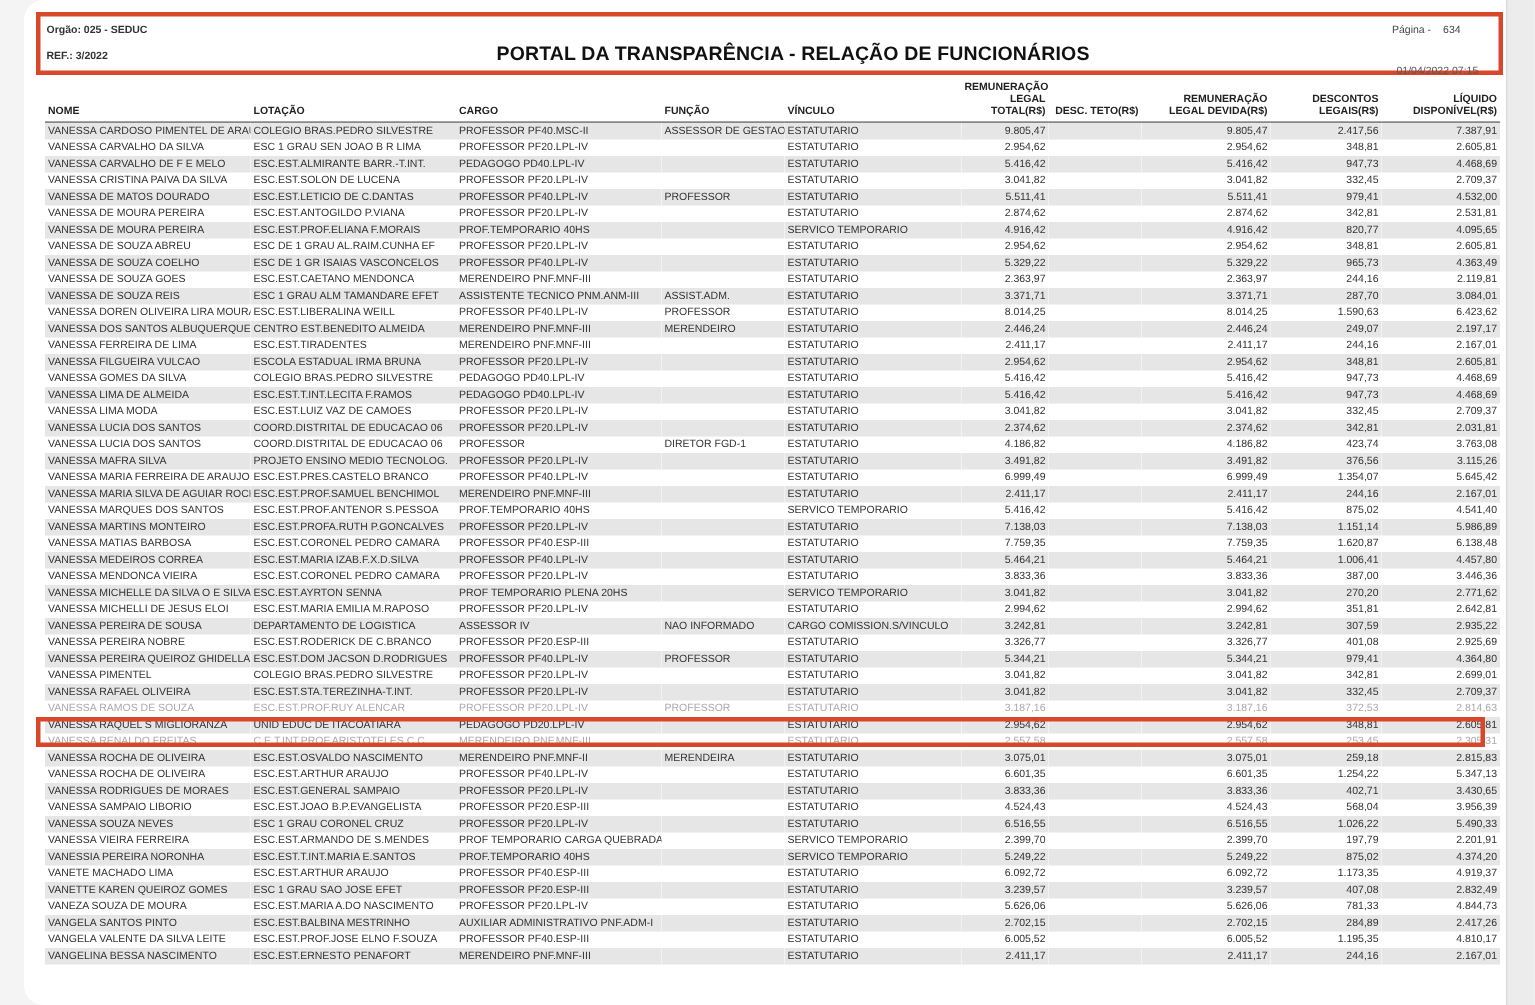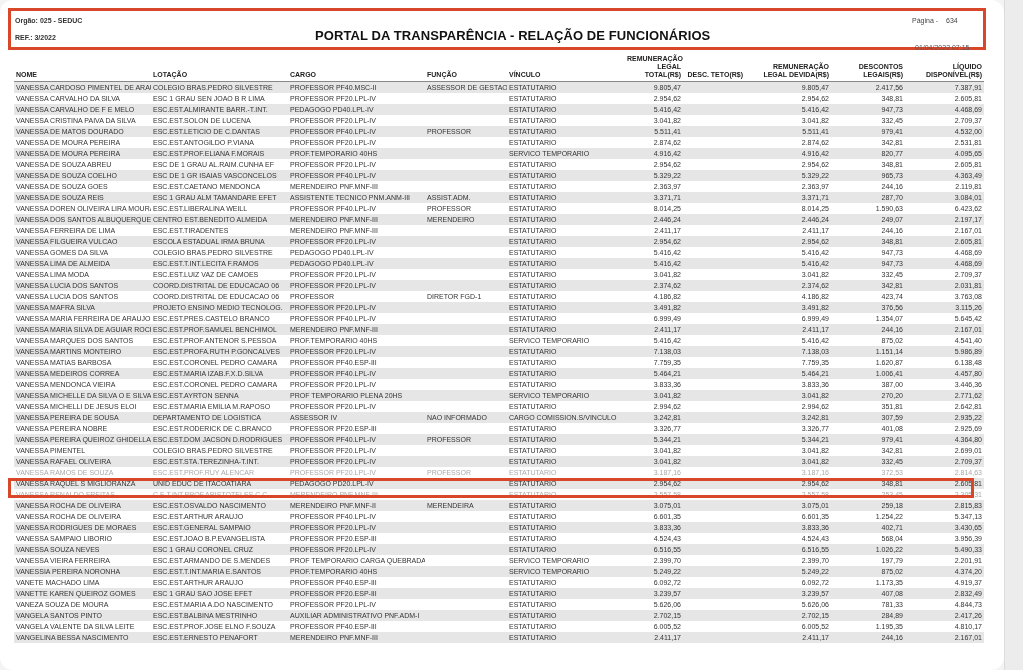--- a/index.html
+++ b/index.html
@@ -4,21 +4,21 @@
 <style>
   html, body { margin:0; padding:0; }
   body {
     width:1023px; height:670px; overflow:hidden;
     background:#f4f4f4;
     font-family:"Liberation Sans", sans-serif;
     color:#222;
     position:relative;
   }
   .page {
-    position:absolute; left:0; top:0; width:1004px; height:670px;
+    position:absolute; left:16px; top:0; width:1004px; height:670px;
     background:#ffffff;
     border-radius:13px;
   }
   .right-edge {
     position:absolute; left:1004px; top:0; width:19px; height:670px;
     background:#ececec; border-left:1px solid #dcdcdc;
   }
   .hdr-box {
     position:absolute; left:8px; top:8px; width:978px; height:42px;
     border:3px solid #d9472b; box-sizing:border-box;

